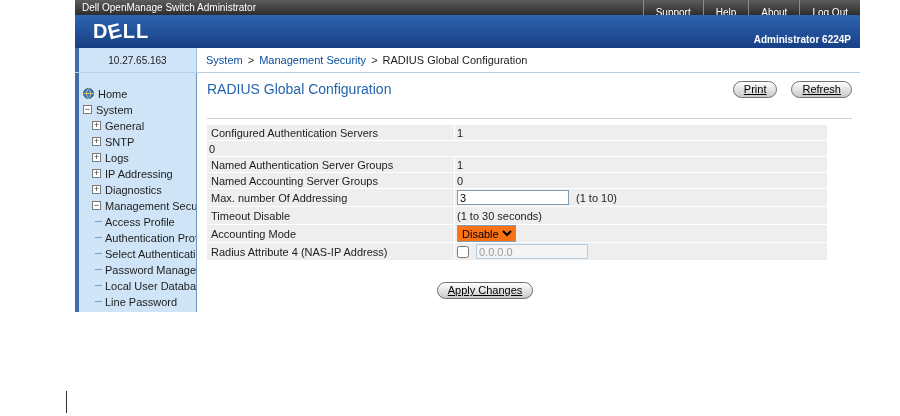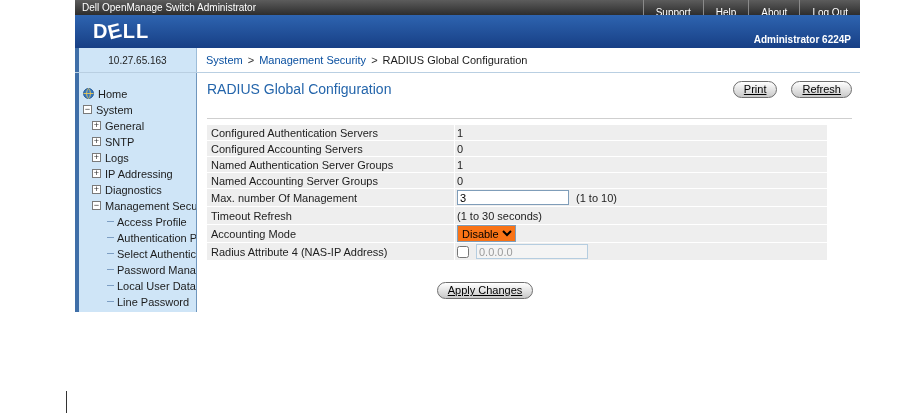--- a/index.html
+++ b/index.html
@@ -25,21 +25,21 @@
   .bc-link{color:#0a50a0;text-decoration:none;cursor:pointer;}
   .bc-sep{color:#333;}
   .bc-current{color:#1c1c1c;}
 
   
   .bodyrow{display:flex;height:240px;}
   .sidebar{width:122px;box-sizing:border-box;background:#cfe5f7;border-left:4px solid #3f6fa8;border-right:1px solid #6f96bd;padding-top:13px;overflow:hidden;font-size:11px;color:#1c1c1c;}
   .sb-item{display:flex;align-items:center;height:15px;margin-bottom:1px;white-space:nowrap;cursor:pointer;}
   .lvl0{padding-left:4px;}
   .lvl1{padding-left:13px;}
-  .lvl2{padding-left:28px;}
+  .lvl2{padding-left:16px;}
   .expander{width:9px;height:9px;box-sizing:border-box;border:1px solid #7a7a7a;background:#fff;display:inline-flex;align-items:center;justify-content:center;font-size:9px;line-height:1;margin-right:4px;color:#333;flex:none;}
   .expander.plus::before{content:"+";margin-top:-1px;}
   .expander.minus::before{content:"\2212";margin-top:-1px;}
   .leaf::before{content:"";width:7px;height:1px;background:#7d9ec3;margin-right:3px;flex:none;display:inline-block;}
   .home-ico{margin-right:4px;display:inline-flex;flex:none;}
   .sb-label{overflow:hidden;}
 
   
   .main{flex:1;background:#fff;padding:8px 8px 0 10px;box-sizing:border-box;position:relative;}
   .main-header{display:flex;justify-content:space-between;align-items:flex-start;border-bottom:1px solid #cfcfcf;padding-bottom:20px;}
@@ -172,46 +172,45 @@
       </div>
 
       <div class="table">
         <div class="trow">
           <div class="tlabel">Configured Authentication Servers</div>
           <div class="tvalue">
               <span>1</span>
             </div>
         </div>
         <div class="trow">
-          <div class="tlabel">Configured Accounting Servers</div>
           <div class="tvalue">
               <span>0</span>
             </div>
         </div>
         <div class="trow">
           <div class="tlabel">Named Authentication Server Groups</div>
           <div class="tvalue">
               <span>1</span>
             </div>
         </div>
         <div class="trow">
           <div class="tlabel">Named Accounting Server Groups</div>
           <div class="tvalue">
               <span>0</span>
             </div>
         </div>
         <div class="trow tall">
-          <div class="tlabel">Max. number Of Management</div>
+          <div class="tlabel">Max. number Of Addressing</div>
           <div class="tvalue">
             <input type="text" class="txtinput" value="3" style="">
             <span class="hint">(1 to 10)</span>
           </div>
         </div>
         <div class="trow tall">
-          <div class="tlabel">Timeout Refresh</div>
+          <div class="tlabel">Timeout Disable</div>
           <div class="tvalue">
             <span class="hint">(1 to 30 seconds)</span>
           </div>
         </div>
         <div class="trow tall">
           <div class="tlabel">Accounting Mode</div>
           <div class="tvalue">
             <select class="sel">
               <option>Disable</option>
             </select>

